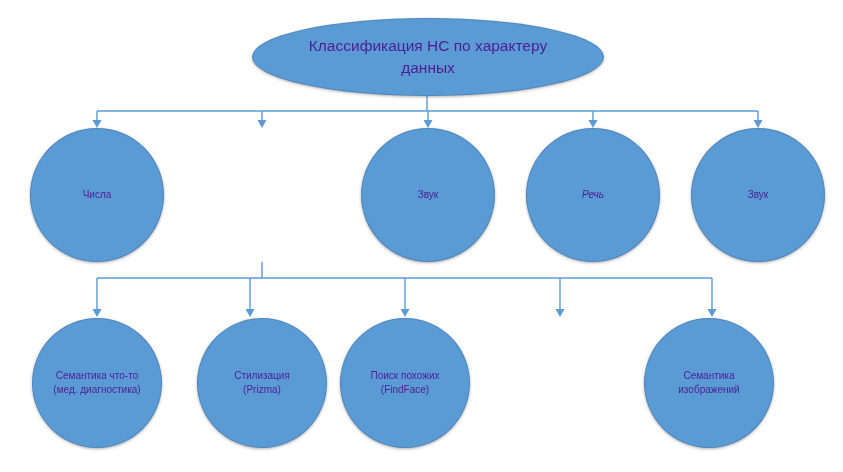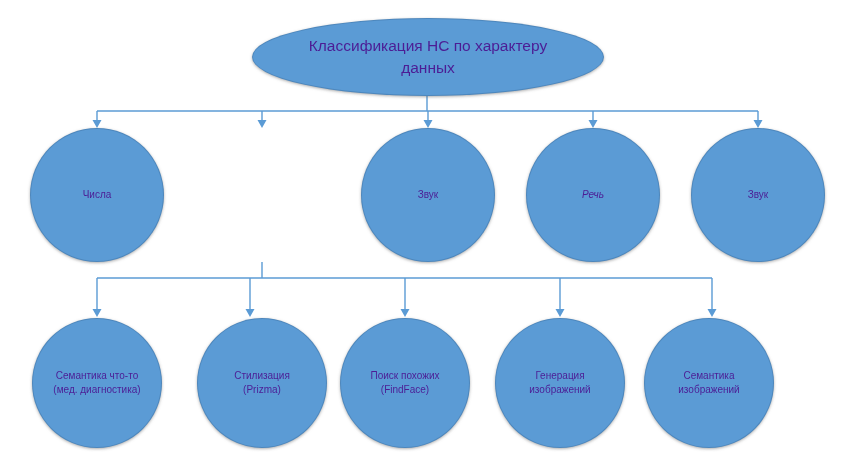--- a/index.html
+++ b/index.html
@@ -86,20 +86,17 @@
 
   <div class="node circle r2 r2c1">
     <span>Семантика что-то (мед. диагностика)</span>
   </div>
   <div class="node circle r2 r2c2">
     <span>Стилизация (Prizma)</span>
   </div>
   <div class="node circle r2 r2c3">
     <span>Поиск похожих (FindFace)</span>
   </div>
-  <div class="node circle r2 r2c4">
-    <span>Генерация изображений</span>
-  </div>
   <div class="node circle r2 r2c5">
     <span>Семантика изображений</span>
   </div>
 
 </div>
 
 </body></html>

